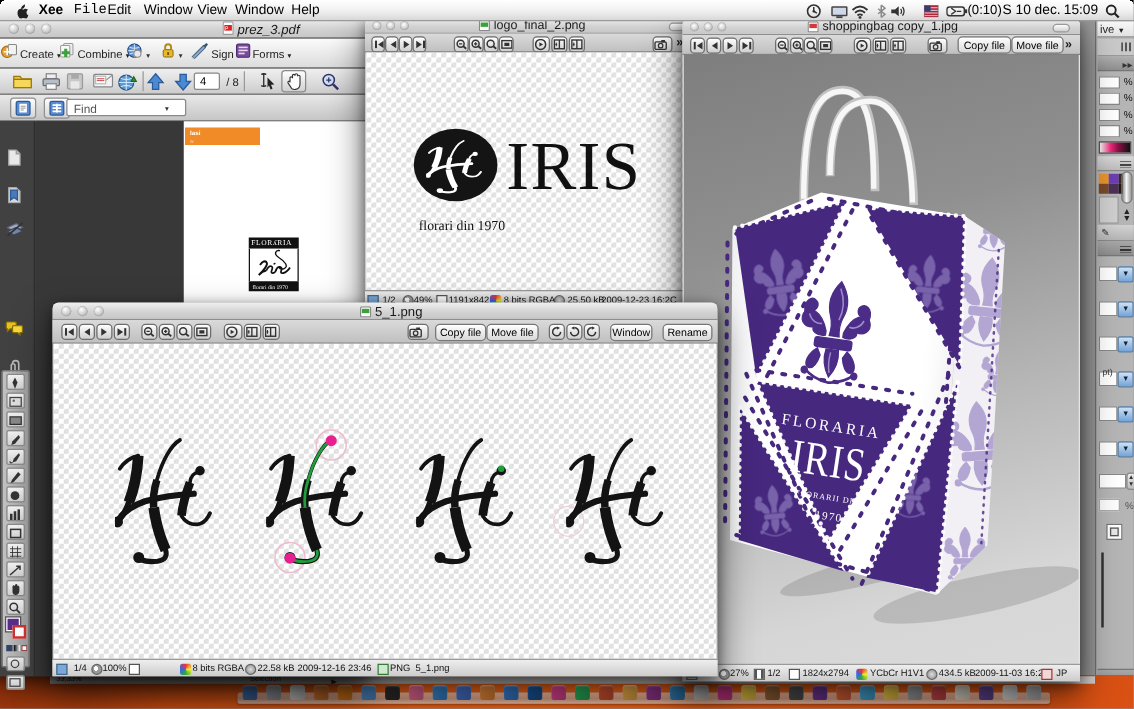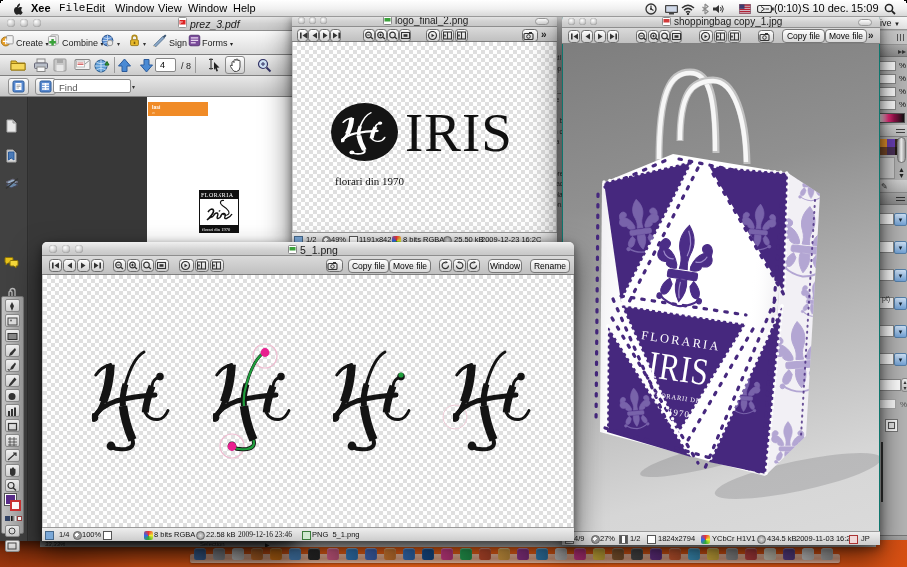--- a/index.html
+++ b/index.html
@@ -267,21 +267,21 @@
         </svg>
       </div>
 <div class="abs" style="left:41px;top:2px;width:21px;height:17px;background:linear-gradient(#fdfdfd,#d5d5d5);border:1px solid #909090;border-radius:3px;"></div>
       <div class="abs" style="left:44px;top:3px;">
         <svg width="15" height="15" viewBox="0 0 15 15">
           <rect x="2" y="2" width="11" height="11" rx="1.5" fill="#5a8ad0" stroke="#2a5a9a"></rect>
           <path d="M4,5 h7 M4,7.5 h7 M4,10 h7" stroke="#fff" stroke-width="1.4"></path>
           <path d="M7.5,4 v7" stroke="#fff" stroke-width="1.4"></path>
         </svg>
       </div>
-<div class="abs" style="left:59px;top:3px;width:78px;height:14px;background:#fff;border:1px solid #8a8a8a;border-radius:2px;">
+<div class="abs" style="left:59px;top:3px;width:96px;height:14px;background:#fff;border:1px solid #8a8a8a;border-radius:2px;">
         <span style="position:absolute;left:5px;top:1.5px;font-size:9.5px;color:#555;">Find</span>
       </div>
 <div class="abs" style="left:138px;top:7px;font-size:6px;color:#333;">▾</div>
 </div>
 <div class="abs" style="left:0;top:83px;width:34px;height:444px;background:#414141;border-right:1px solid #2e2e2e;"></div>
 <div class="abs" style="left:35px;top:83px;right:0;height:444px;background:#383838;"></div>
 <div class="abs" style="left:11px;top:105px;">
       <svg width="13" height="14" viewBox="0 0 13 14">
         <path d="M2,1 L8,1 L11,4 L11,13 L2,13 Z" fill="#e8e8e8" stroke="#aaa"></path>
         <path d="M8,1 L8,4 L11,4" fill="#bbb" stroke="#999"></path>
@@ -529,21 +529,21 @@
       <span style="position:absolute;left:39px;top:2px;">49%</span>
       <span class="si" style="position:absolute;left:57px;top:2.5px;margin:0;background:#fff;border:1.5px solid #555;"></span>
       <span style="position:absolute;left:67px;top:2px;">1191x842</span>
       <span class="si" style="position:absolute;left:100px;top:2.5px;margin:0;background:conic-gradient(#e33,#ee3,#3a3,#36e,#e33);border-radius:2px;"></span>
       <span style="position:absolute;left:111px;top:2px;">8 bits RGBA</span>
       <span class="si" style="position:absolute;left:151px;top:2.5px;margin:0;background:radial-gradient(#ddd,#888);border-radius:50%;border:1px solid #666;"></span>
       <span style="position:absolute;left:162px;top:2px;">25.50 kB</span>
       <span style="position:absolute;left:189px;top:2px;">2009-12-23 16:2C</span>
     </div>
 </div>
-<div class="win" style="left:562px;top:15px;width:318px;height:530px;background:#0f766e;">
+<div class="win" style="left:546px;top:15px;width:318px;height:530px;background:#e5e5e5;">
 <div class="tbar" style="height:13px;">
       <div class="tl" style="left:6px;top:3px;width:7px;height:7px;"></div>
       <div class="tl" style="left:17px;top:3px;width:7px;height:7px;"></div>
       <div class="tl" style="left:28px;top:3px;width:7px;height:7px;"></div>
       <svg width="9" height="9" viewBox="0 0 9 9" style="position:absolute;left:100px;top:2px;">
         <rect x="0.5" y="0.5" width="8" height="8" rx="1" fill="#fff" stroke="#888"></rect>
         <rect x="1.5" y="2" width="6" height="3.5" fill="#d23a3a"></rect>
       </svg>
       <div class="ttl" style="left:112px;top:1px;font-size:10px;">shoppingbag copy_1.jpg</div>
       <div class="abs" style="left:296px;top:3.5px;width:14px;height:7px;border-radius:4px;background:linear-gradient(#fdfdfd,#cfcfcf);border:1px solid #999;"></div>
@@ -912,21 +912,21 @@
       <span class="si" style="position:absolute;left:3px;top:2.5px;margin:0;background:#7aa8d8;border:1px solid #46688a;"></span>
       <span style="position:absolute;left:17px;top:2px;">1/4</span>
       <span class="si" style="position:absolute;left:31px;top:2.5px;margin:0;background:radial-gradient(circle at 40% 40%,#fff 30%,transparent 31%),#999;border-radius:50%;border:1px solid #666;"></span>
       <span style="position:absolute;left:40px;top:2px;">100%</span>
       <span class="si" style="position:absolute;left:61px;top:2.5px;margin:0;background:#fff;border:1.5px solid #555;"></span>
       <span style="position:absolute;left:71px;top:20px;">842x595</span>
       <span class="si" style="position:absolute;left:102px;top:2.5px;margin:0;background:conic-gradient(#e33,#ee3,#3a3,#36e,#e33);border-radius:2px;"></span>
       <span style="position:absolute;left:112px;top:2px;">8 bits RGBA</span>
       <span class="si" style="position:absolute;left:154px;top:2.5px;margin:0;background:radial-gradient(#ddd,#888);border-radius:50%;border:1px solid #666;"></span>
       <span style="position:absolute;left:164px;top:2px;">22.58 kB</span>
-      <span style="position:absolute;left:196px;top:2px;font-family:Liberation Serif, serif;">2009-12-16 23:46</span>
+      <span style="position:absolute;left:196px;top:2px;">2009-12-16 23:46</span>
       <span class="si" style="position:absolute;left:260px;top:2.5px;margin:0;background:#cfe8cf;border:1px solid #3a7a3a;"></span>
       <span style="position:absolute;left:270px;top:2px;">PNG&nbsp;&nbsp;5_1.png</span>
     </div>
 </div>
 <svg width="0" height="0" style="position:absolute;">
     <defs>
 <g id="monog" fill="currentColor" stroke="currentColor">
  <path d="M3.8,31 Q9,23 18.6,20.5" fill="none" stroke-width="3" stroke-linecap="round"></path>
  <path d="M18.6,20.5 C17.8,36 15,48 11,58" fill="none" stroke-width="8.5" stroke-linecap="butt"></path>
  <path d="M11,58 C8,66 4,71.5 1.8,73.2" fill="none" stroke-width="4.5" stroke-linecap="round"></path>

